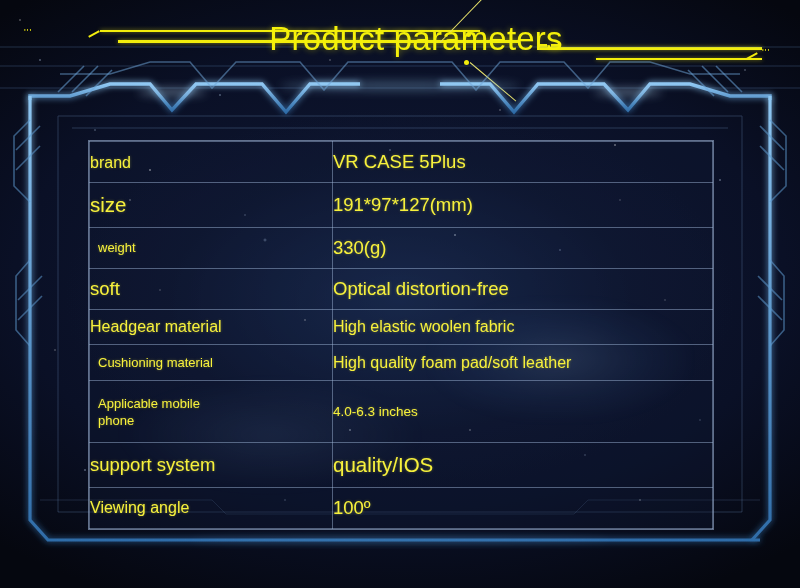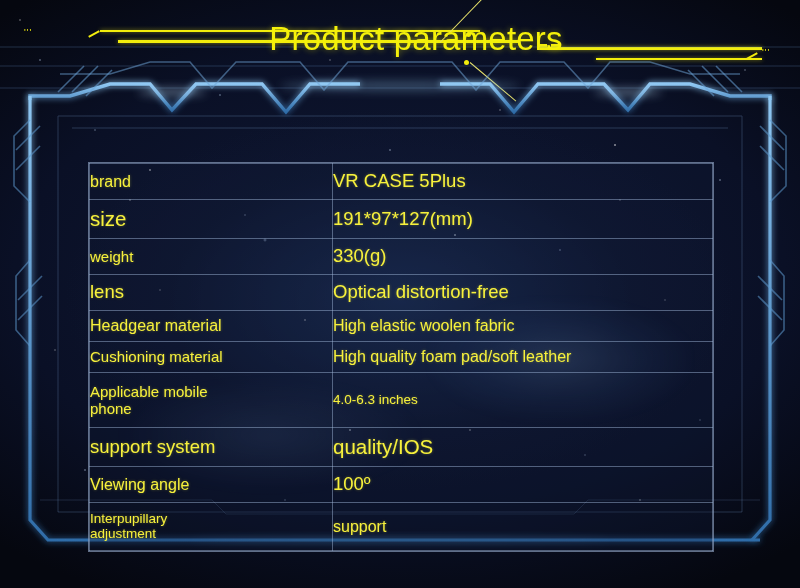--- a/index.html
+++ b/index.html
@@ -100,38 +100,38 @@
   .dot{position:absolute;width:5px;height:5px;border-radius:50%;background:#f2ed0c;}
   .dot.dot1{left:466px;top:32px;}
   .dot.dot2{left:464px;top:60px;}
 
   
   .frame{position:absolute;left:0;top:0;width:800px;height:588px;pointer-events:none;z-index:2;}
   .frame svg{display:block;}
 
   
   .spec-table{
-    position:absolute;left:88px;top:162px;width:624px;height:388px;
+    position:absolute;left:88px;top:140px;width:624px;height:388px;
     border:1px solid rgba(168,190,222,.55);
     border-collapse:collapse;
     z-index:3;
     background:rgba(17,26,52,0.30);
   }
   table.spec{border-collapse:collapse;width:100%;height:100%;table-layout:fixed;}
   table.spec td{
     border:1px solid rgba(158,182,215,.48);
     padding:0 0 0 0;vertical-align:middle;
     color:#f7f13c;
     text-shadow:0 0 3px rgba(247,241,60,.35);
   }
   td.k{width:242px;padding-left:80px;}
   td.v{padding-left:58px;}
   .k-inner,.v-inner{display:block;}
   .sz-xs{font-size:13.5px;line-height:15px;}
-  .sz-s{font-size:15px;line-height:17px;}
+  .sz-s{font-size:13px;line-height:17px;padding-left:8px;}
   .sz-m{font-size:16px;line-height:19px;}
   .sz-l{font-size:18.5px;line-height:22px;}
   .sz-xl{font-size:20.5px;line-height:24px;}
   .two-line{white-space:pre-line;}
   .overflow-row td{overflow:visible;}
 </style>
 </head>
 <body>
 
 <div id="stage">
@@ -281,21 +281,21 @@
           <tr>
             <td class="k">
               <span class="k-inner two-line sz-s">weight</span>
             </td>
             <td class="v">
               <span class="v-inner two-line sz-l">330(g)</span>
             </td>
           </tr>
           <tr>
             <td class="k">
-              <span class="k-inner two-line sz-l">lens</span>
+              <span class="k-inner two-line sz-l">soft</span>
             </td>
             <td class="v">
               <span class="v-inner two-line sz-l">Optical distortion-free</span>
             </td>
           </tr>
           <tr>
             <td class="k">
               <span class="k-inner two-line sz-m">Headgear material</span>
             </td>
             <td class="v">
@@ -326,28 +326,19 @@
             <td class="v">
               <span class="v-inner two-line sz-xl">quality/IOS</span>
             </td>
           </tr>
           <tr>
             <td class="k">
               <span class="k-inner two-line sz-m">Viewing angle</span>
             </td>
             <td class="v">
               <span class="v-inner two-line sz-l">100º</span>
-            </td>
-          </tr>
-          <tr>
-            <td class="k">
-              <span class="k-inner two-line sz-xs">Interpupillary
-adjustment</span>
-            </td>
-            <td class="v">
-              <span class="v-inner two-line sz-m">support</span>
             </td>
           </tr>
         </tbody>
     </table>
   </div>
 
 </div>
 
 </body></html>

